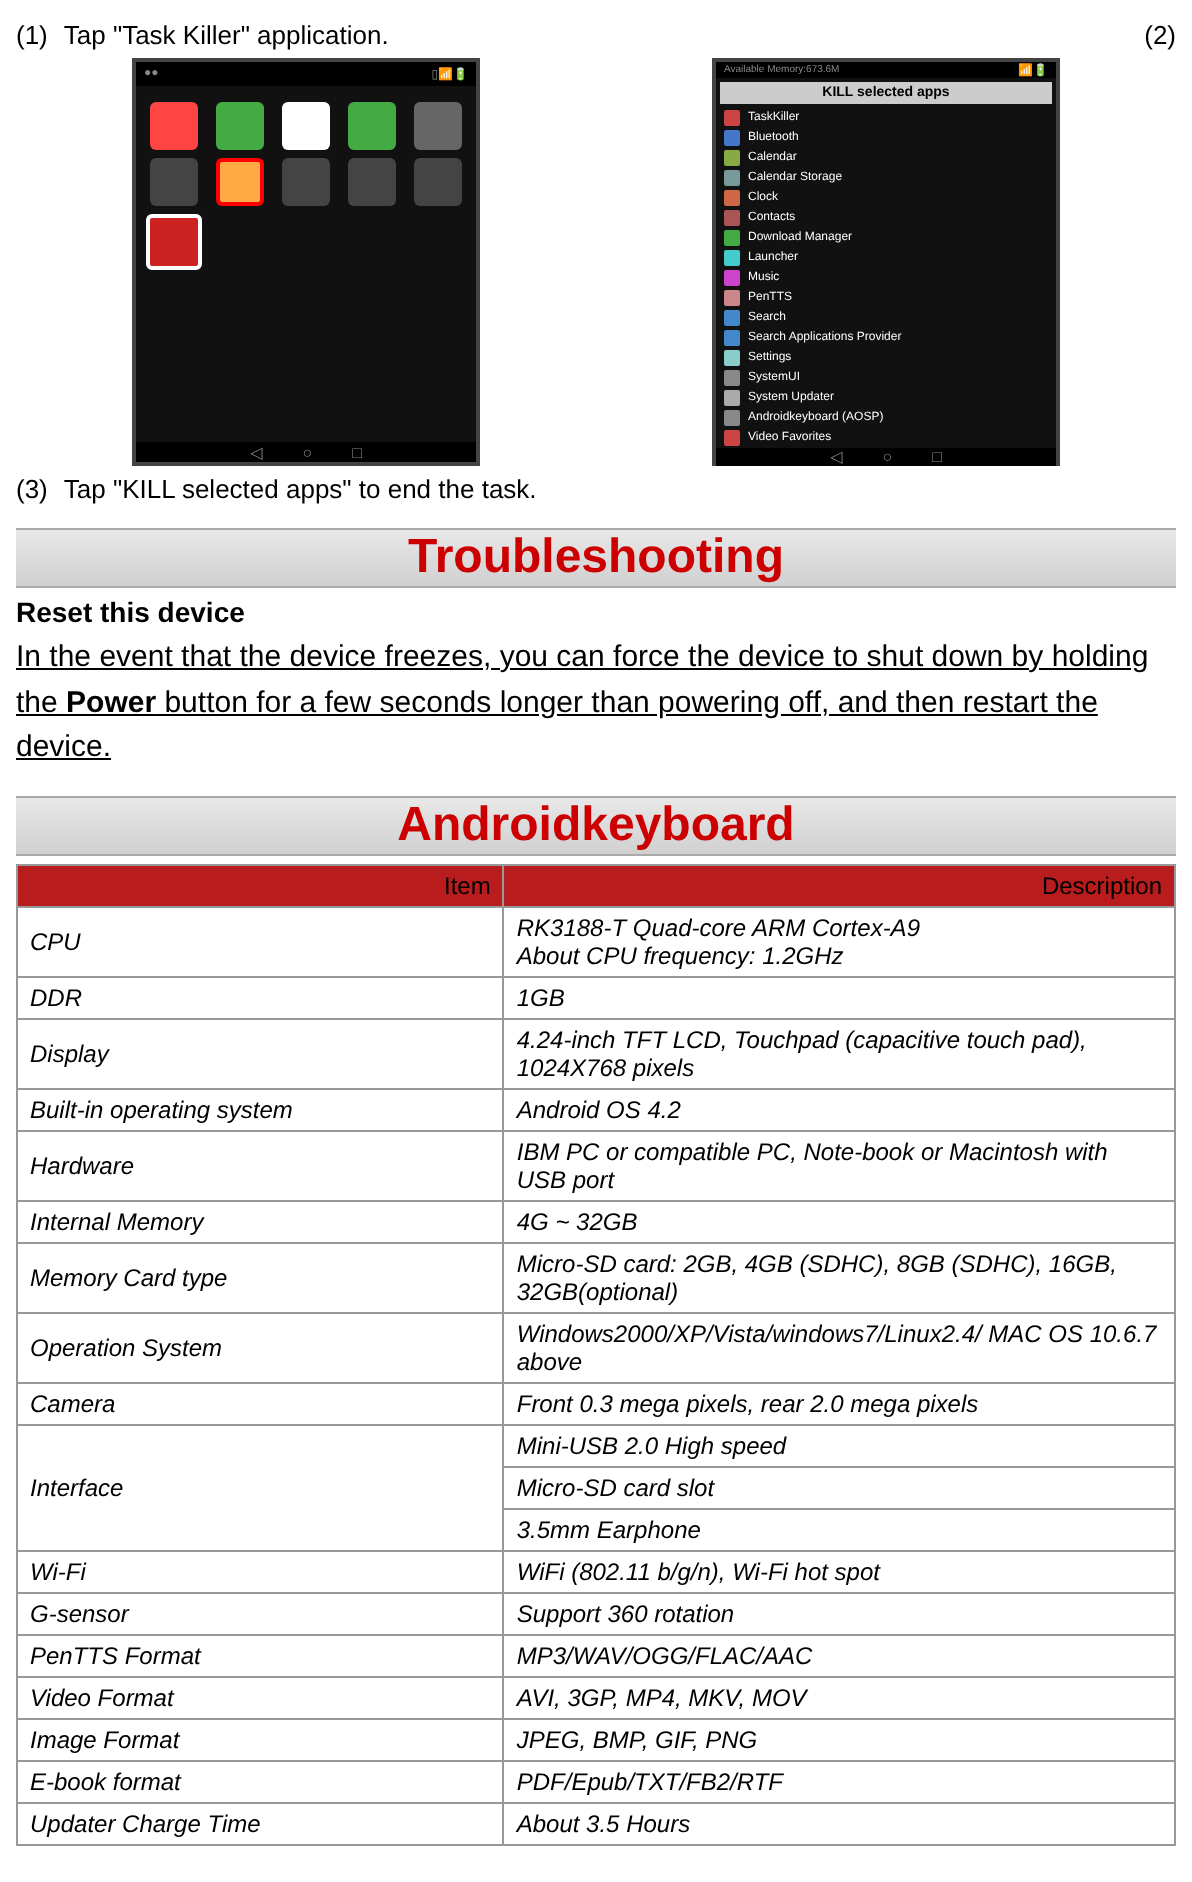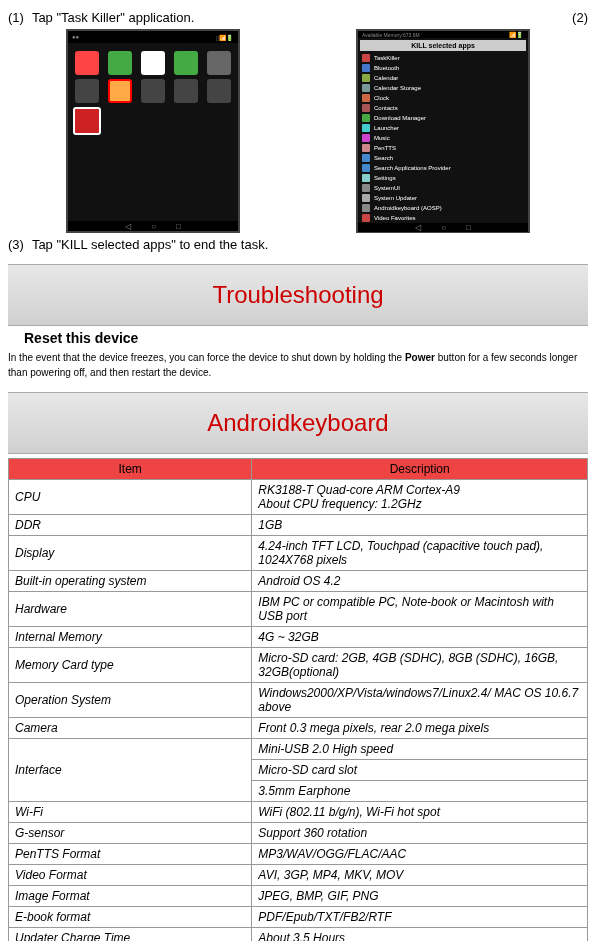--- a/index.html
+++ b/index.html
@@ -88,48 +88,49 @@
       justify-content: center;
       gap: 20px;
       align-items: center;
       font-size: 8px;
       color: #888;
     }
     .section-header {
       background: linear-gradient(#e8e8e8, #d0d0d0);
       color: #c00;
       font-size: 24px;
-      font-weight: normal;
+      font-weight: bold;
       text-align: center;
-      padding: 16px 0;
+      padding: 0 0;
       margin: 12px 0 4px 0;
       border-top: 1px solid #aaa;
       border-bottom: 1px solid #aaa;
     }
     .subheading {
       font-weight: bold;
       font-size: 14px;
-      margin: 4px 16px;
+      margin: 4px 0;
     }
     .body-text {
-      font-size: 10px;
+      font-size: 15px;
       line-height: 1.5;
       margin-bottom: 8px;
+      text-decoration: underline;
     }
     .spec-table {
       width: 100%;
       border-collapse: collapse;
       font-size: 12px;
     }
     .spec-table th {
-      background: #ef4444;
+      background: #b91c1c;
       font-weight: normal;
       padding: 3px 6px;
       border: 1px solid #999;
-      text-align: center;
+      text-align: right;
     }
     .spec-table td {
       padding: 3px 6px;
       border: 1px solid #999;
       vertical-align: middle;
       font-style: italic;
     }
     .spec-table td:first-child {
       width: 165px;
     }

